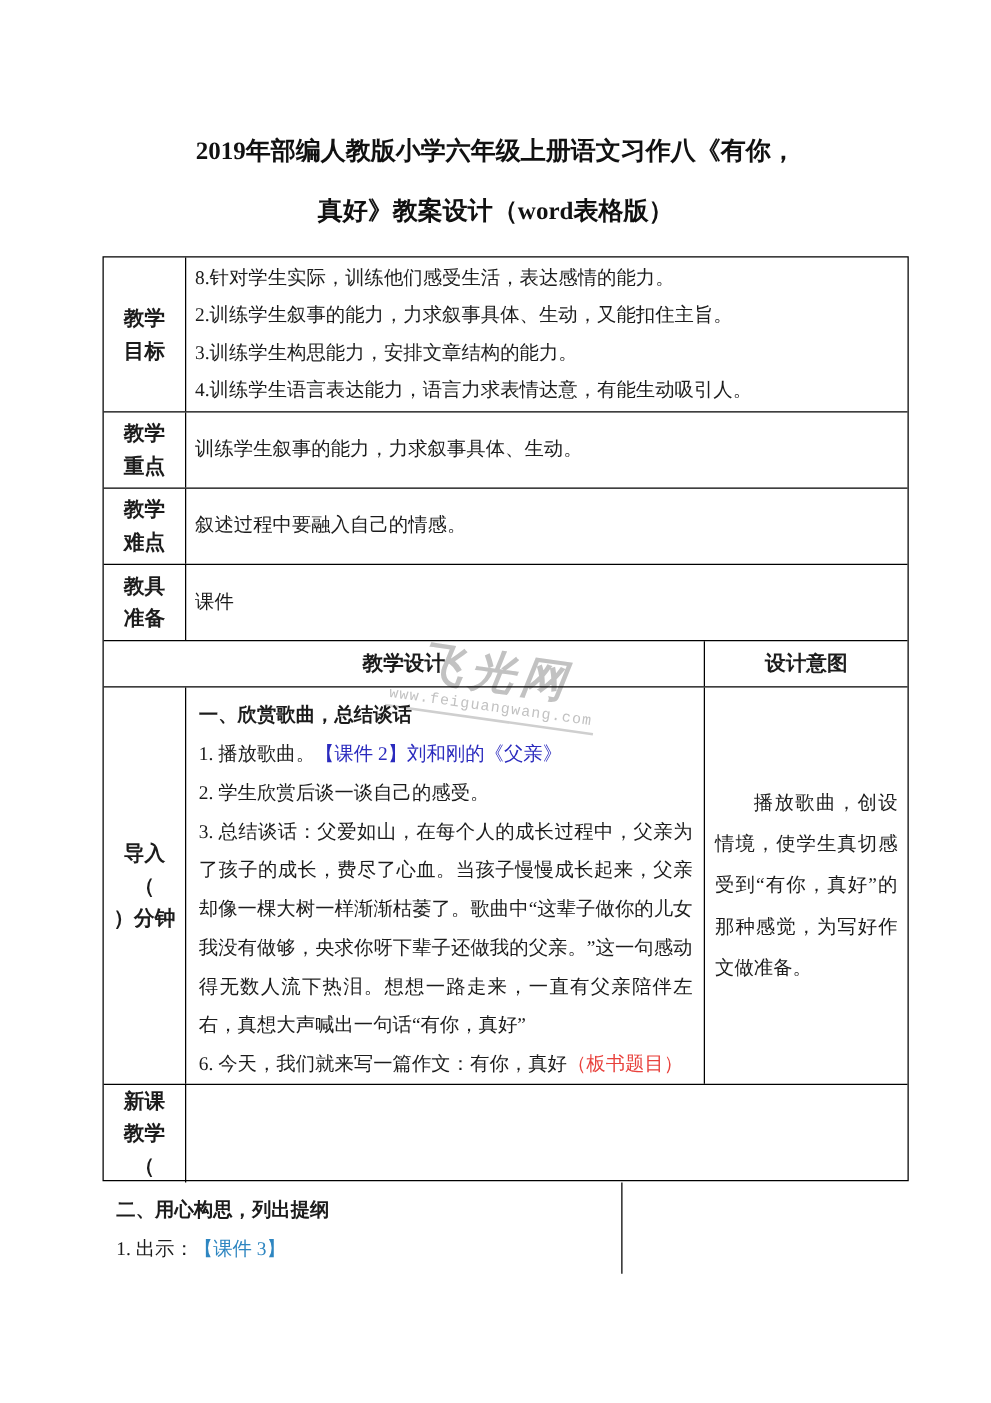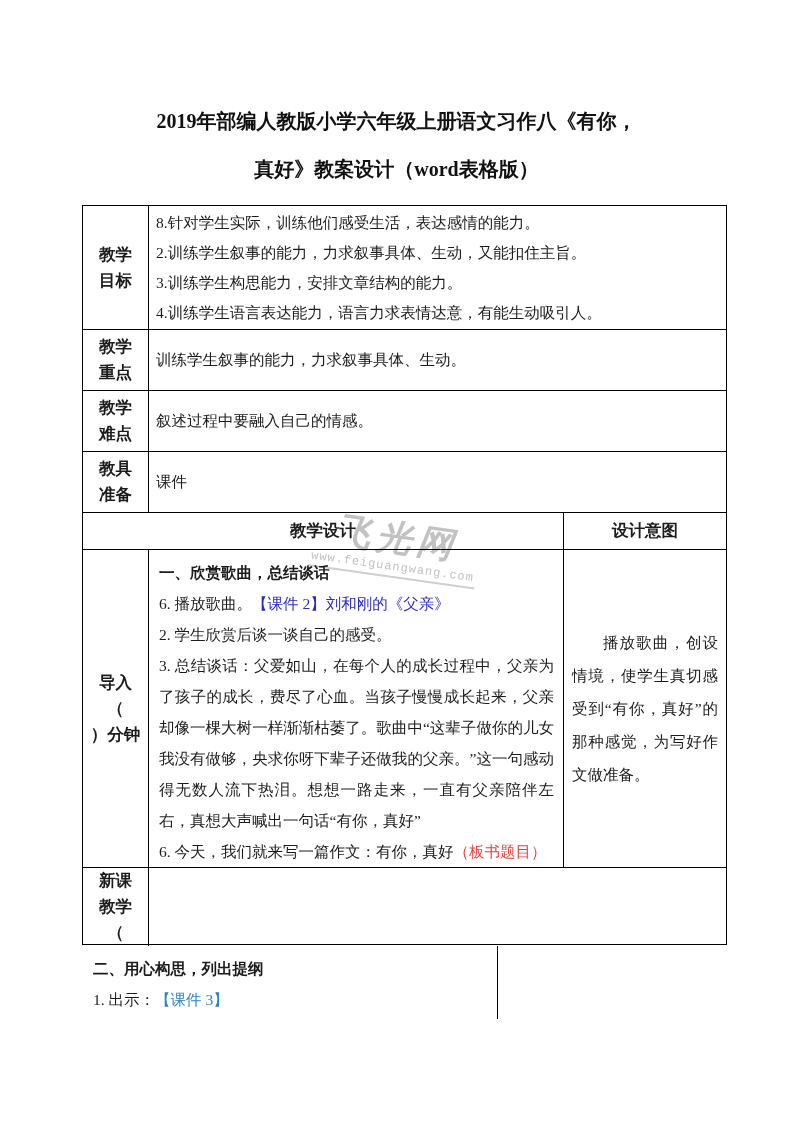--- a/index.html
+++ b/index.html
@@ -143,21 +143,21 @@
     <div class="tcell header-cell w-design">教学设计</div>
     <div class="tcell header-cell w-intent">设计意图</div>
   </div>
 
   <div class="trow row-intro">
     <div class="tcell label-cell w-label">导入
 （
 ）分钟</div>
     <div class="tcell body-cell w-body">
       <p class="sec-heading">一、欣赏歌曲，总结谈话</p>
-      <p><span>6. 播放歌曲。</span><span class="txt-blue">【课件 2】刘和刚的《父亲》</span></p>
+      <p><span>1. 播放歌曲。</span><span class="txt-blue">【课件 2】刘和刚的《父亲》</span></p>
       <p>2. 学生欣赏后谈一谈自己的感受。</p>
       <p>3. 总结谈话：父爱如山，在每个人的成长过程中，父亲为了孩子的成长，费尽了心血。当孩子慢慢成长起来，父亲却像一棵大树一样渐渐枯萎了。歌曲中“这辈子做你的儿女我没有做够，央求你呀下辈子还做我的父亲。”这一句感动得无数人流下热泪。想想一路走来，一直有父亲陪伴左右，真想大声喊出一句话“有你，真好”</p>
       <p><span>6. 今天，我们就来写一篇作文：有你，真好</span><span class="txt-red">（板书题目）</span></p>
     </div>
     <div class="tcell intent-cell">
       <p>播放歌曲，创设情境，使学生真切感受到“有你，真好”的那种感觉，为写好作文做准备。</p>
     </div>
   </div>
 
   <div class="trow row-newlesson">

